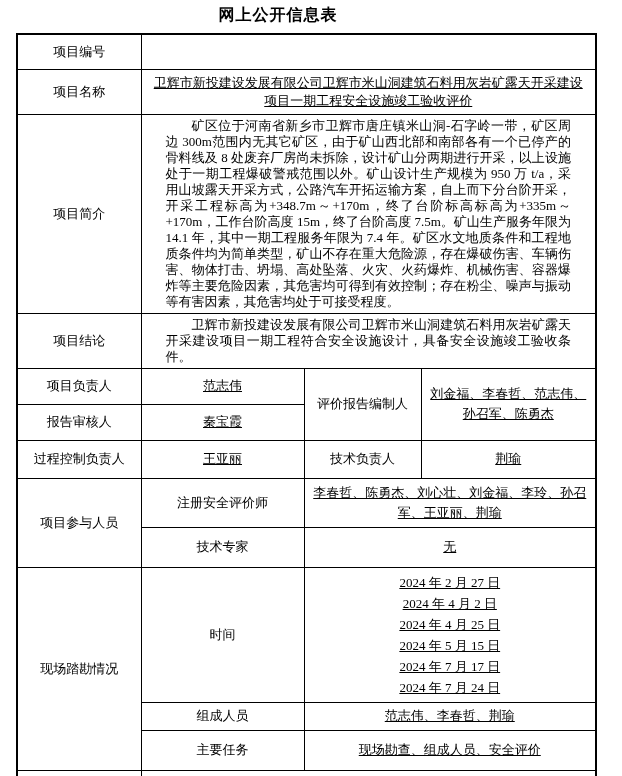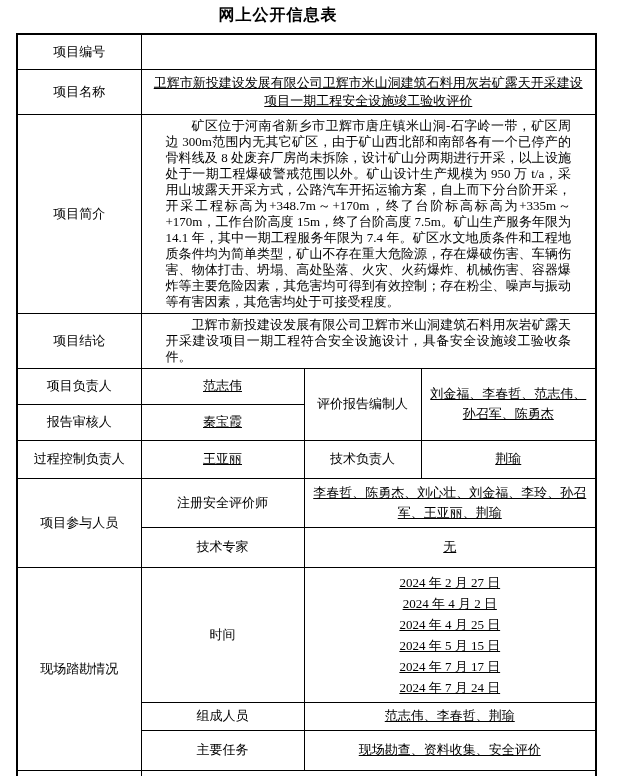--- a/index.html
+++ b/index.html
@@ -121,21 +121,21 @@
         </td>
   </tr>
 
   <tr class="r11">
     <td class="lbl">组成人员</td>
     <td class="val" colspan="2">范志伟、李春哲、荆瑜</td>
   </tr>
 
   <tr class="r12">
     <td class="lbl">主要任务</td>
-    <td class="val" colspan="2">现场勘查、资料收集、安全评价</td>
+    <td class="val" colspan="2">现场勘查、组成人员、安全评价</td>
   </tr>
 
   <tr class="r13">
     <td class="lbl">报告完成时间</td>
     <td class="val" colspan="3">2024 年 9 月 18 日</td>
   </tr>
 </tbody>
   </table>
 
 </body></html>

